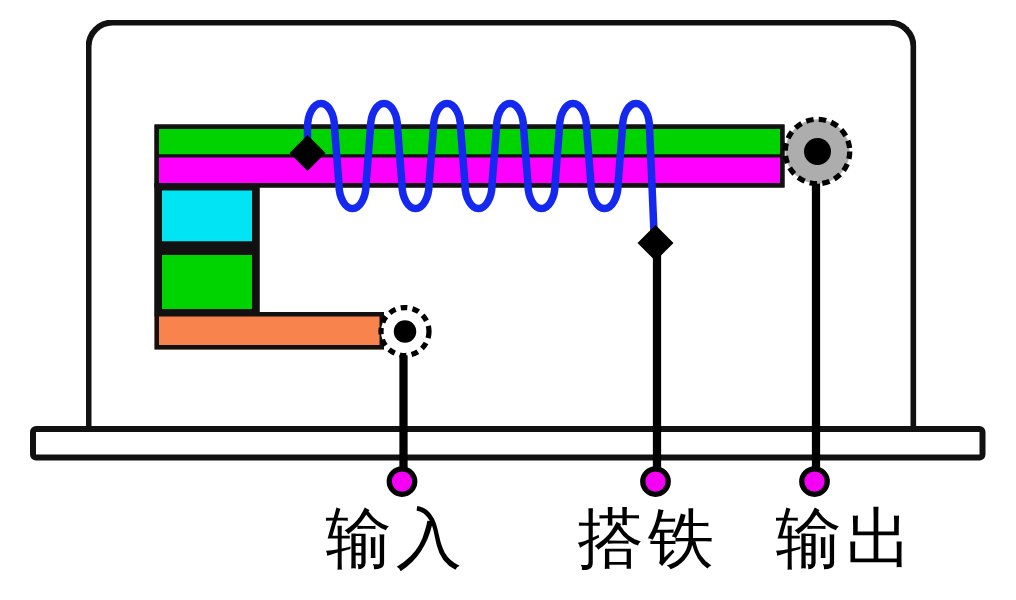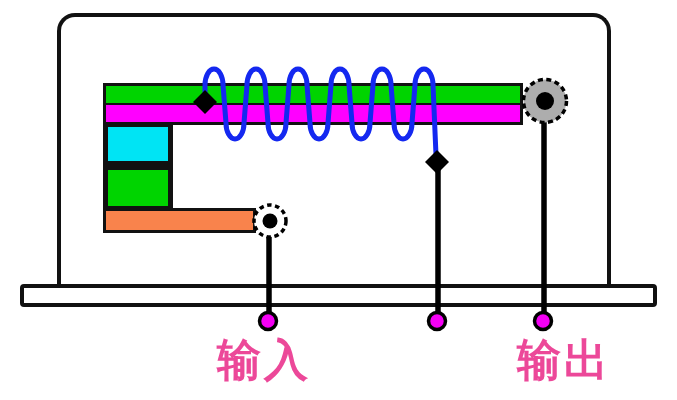--- a/index.html
+++ b/index.html
@@ -38,21 +38,21 @@
   #stack .sep{height:9px;background:#111;}
   #stack .green{flex:1;}
   
   #orange-bar{
     left:103px;top:208px;width:153px;height:25px;
     border:3px solid #111;
   }
   #overlay{position:absolute;left:0;top:0;width:677px;height:400px;}
   .pin-label{
     position:absolute;top:337px;transform:translateX(-50%);
-    font-size:44px;font-weight:bold;color:#ec4899;line-height:46px;
+    font-size:44px;font-weight:normal;color:#000000;line-height:46px;
     letter-spacing:3px;white-space:nowrap;
   }
 </style>
 </head>
 <body>
 
 <div id="stage">
 
   <div class="abs" id="case"></div>
 
@@ -99,15 +99,16 @@
 
     <circle cx="270" cy="221" r="16" fill="#fff" stroke="#000" stroke-width="3.5" stroke-dasharray="4.5 3.5"></circle>
     <circle cx="270" cy="221" r="7.5" fill="#000"></circle>
 
     <circle cx="268" cy="321" r="8.5" stroke="#000" stroke-width="3.5" fill="#F400F4"></circle>
     <circle cx="437" cy="321" r="8.5" stroke="#000" stroke-width="3.5" fill="#F400F4"></circle>
     <circle cx="543" cy="321" r="8.5" stroke="#000" stroke-width="3.5" fill="#F400F4"></circle>
   </svg>
 
   <div class="pin-label" style="left:264px">输入</div>
+  <div class="pin-label" style="left:432px">搭铁</div>
   <div class="pin-label" style="left:564px">输出</div>
 
 </div>
 
 </body></html>

